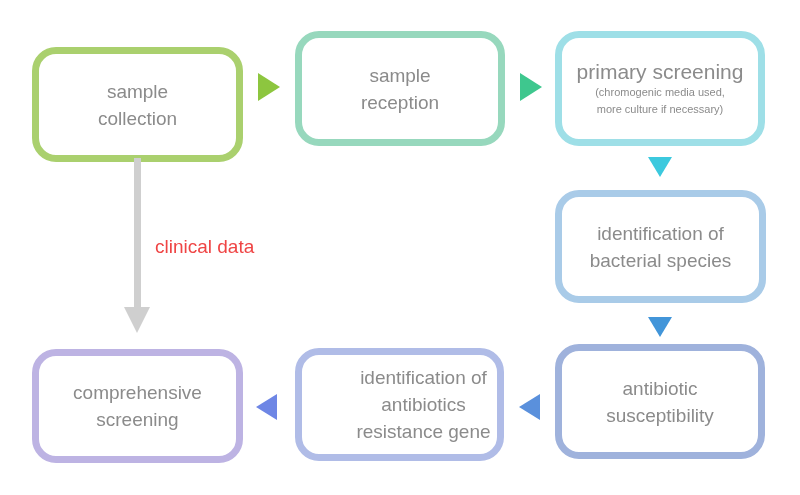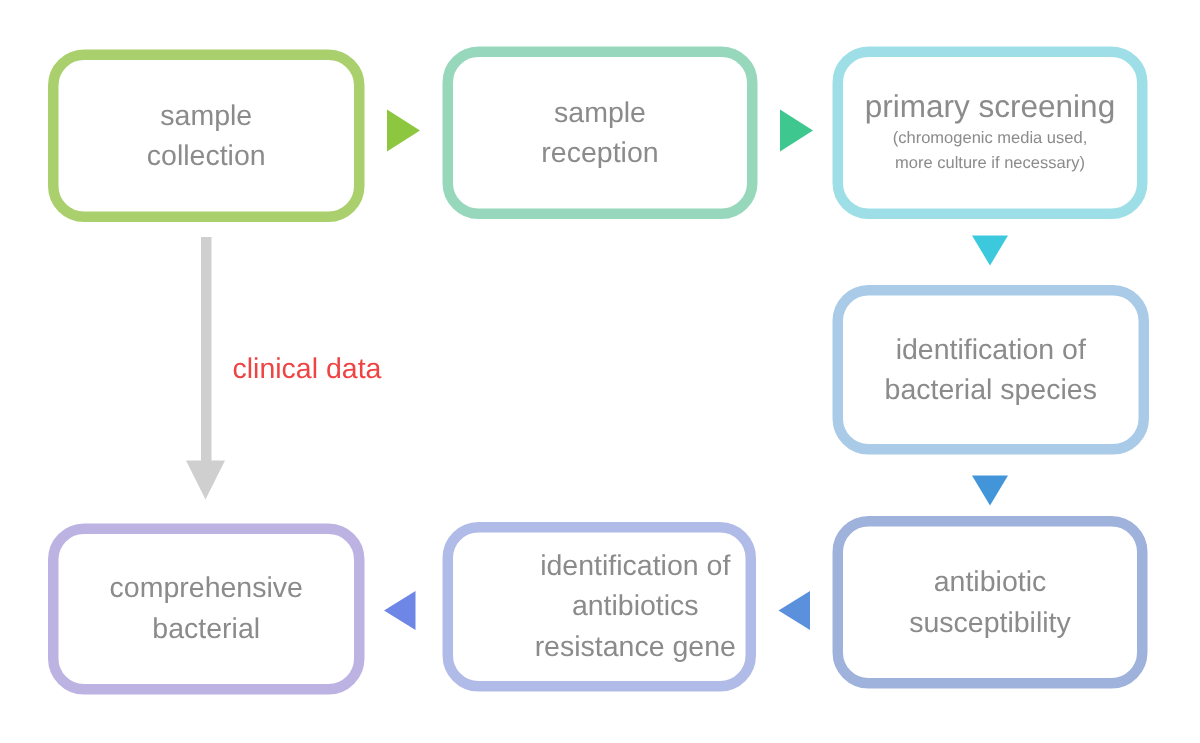--- a/index.html
+++ b/index.html
@@ -22,21 +22,21 @@
     background: #ffffff;
     display: flex;
     flex-direction: column;
     align-items: center;
     justify-content: center;
     text-align: center;
     color: #8b8b8b;
     font-size: 19px;
     line-height: 27px;
   }
-  .n1 { left: 32px;  top: 33px;  width: 211px; height: 115px; }
+  .n1 { left: 32px;  top: 47px;  width: 211px; height: 115px; }
   .n2 { left: 295px; top: 31px;  width: 210px; height: 115px; }
   .n3 { left: 555px; top: 31px;  width: 210px; height: 115px; }
   .n4 { left: 555px; top: 190px; width: 211px; height: 113px; }
   .n5 { left: 555px; top: 344px; width: 210px; height: 115px; }
   .n6 { left: 295px; top: 348px; width: 209px; height: 113px; padding-left: 48px; }
   .n7 { left: 32px;  top: 349px; width: 211px; height: 114px; }
 
   .n1 .label, .n2 .label { max-width: 110px; }   
   .n4 .label, .n5 .label, .n6 .label { max-width: 185px; }
   .n7 .label { max-width: 150px; }
@@ -125,20 +125,20 @@
 
   <div class="arrow tri-left a5" style="border-right-color: rgb(90, 144, 220);"></div>
 
   <div class="node n6" style="border-color: rgb(176, 188, 231);">
     <span class="label">identification of antibiotics resistance gene</span>
   </div>
 
   <div class="arrow tri-left a6" style="border-right-color: rgb(110, 134, 229);"></div>
 
   <div class="node n7" style="border-color: rgb(189, 179, 227);">
-    <span class="label">comprehensive bacterial</span>
+    <span class="label">comprehensive screening</span>
   </div>
 
   <div class="stem" style="background-color: rgb(207, 207, 207);"></div>
   <div class="arrow head" style="border-top-color: rgb(207, 207, 207);"></div>
   <span class="clinical-label">clinical data</span>
 
 </div>
 
 </body></html>

